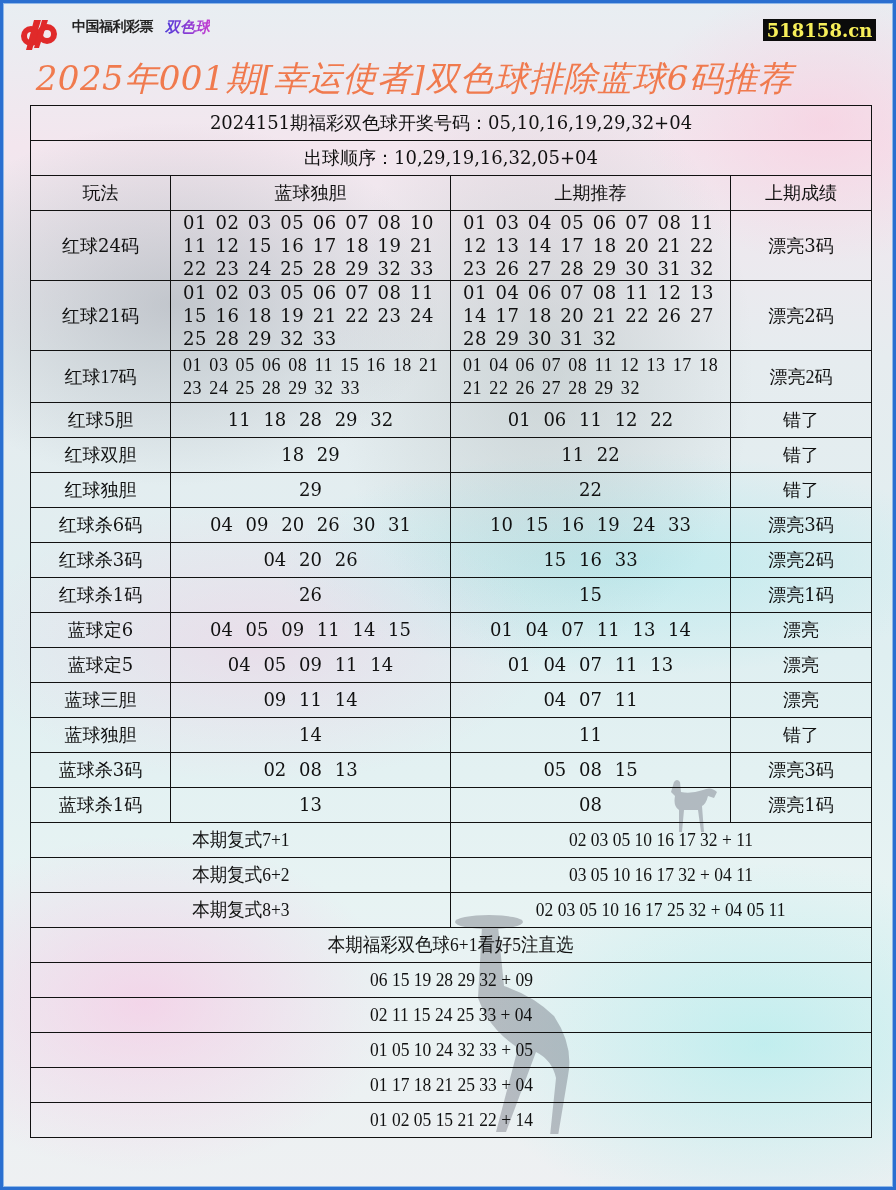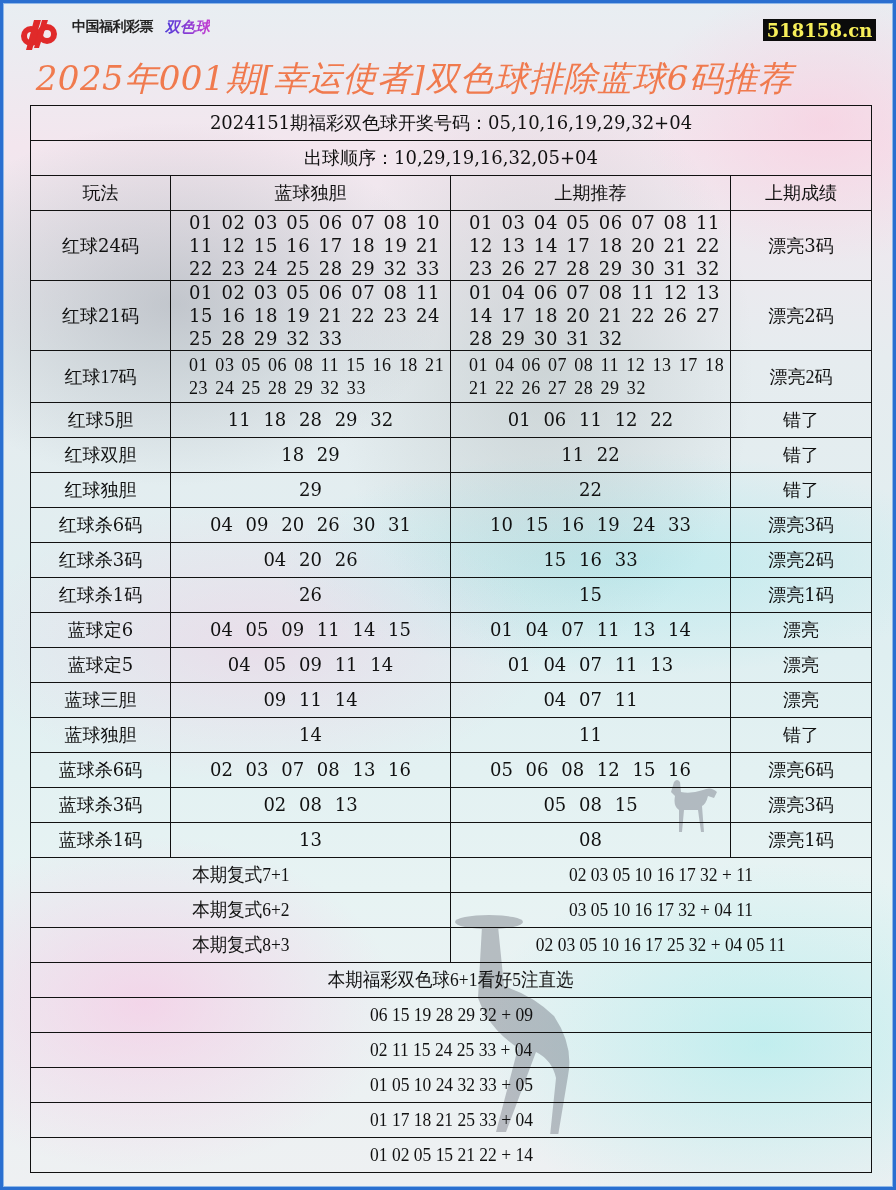--- a/index.html
+++ b/index.html
@@ -63,21 +63,21 @@
   table.main {
     position: absolute; left: 30px; top: 105px; width: 841px;
     border-collapse: collapse; table-layout: fixed;
     font-size: 18px;
   }
   table.main td {
     border: 1.5px solid #111; height: 35px; text-align: center; vertical-align: middle;
     padding: 0; line-height: 22px; white-space: nowrap;
   }
   table.main td.nums {
-    text-align: left; white-space: normal; padding: 0 0 0 18px;
+    text-align: left; white-space: normal; padding: 0 0 0 12px;
     letter-spacing: 0.6px; word-spacing: 2px; line-height: 23px;
   }
   td.spread { word-spacing: 7px; margin-left: 20px; }
   .c1 { width: 140px; } .c2 { width: 280px; } .c3 { width: 280px; } .c4 { width: 141px; }
   tr.tall3 td { height: 70px; }
   tr.tall2 td { height: 52px; font-family: Liberation Serif, serif; }
   .narrow { font-family: "Liberation Serif", serif; font-size: 19px; transform: scaleX(0.92); display: inline-block; }
 </style>
 </head>
 <body>
@@ -202,26 +202,20 @@
       <td class="spread">04 07 11</td>
       <td>漂亮</td>
     </tr>
     <tr>
       <td>蓝球独胆</td>
       <td class="spread">14</td>
       <td class="spread">11</td>
       <td>错了</td>
     </tr>
     <tr>
-      <td>蓝球杀6码</td>
-      <td class="spread">02 03 07 08 13 16</td>
-      <td class="spread">05 06 08 12 15 16</td>
-      <td>漂亮6码</td>
-    </tr>
-    <tr>
       <td>蓝球杀3码</td>
       <td class="spread">02 08 13</td>
       <td class="spread">05 08 15</td>
       <td>漂亮3码</td>
     </tr>
     <tr>
       <td>蓝球杀1码</td>
       <td class="spread">13</td>
       <td class="spread">08</td>
       <td>漂亮1码</td>

